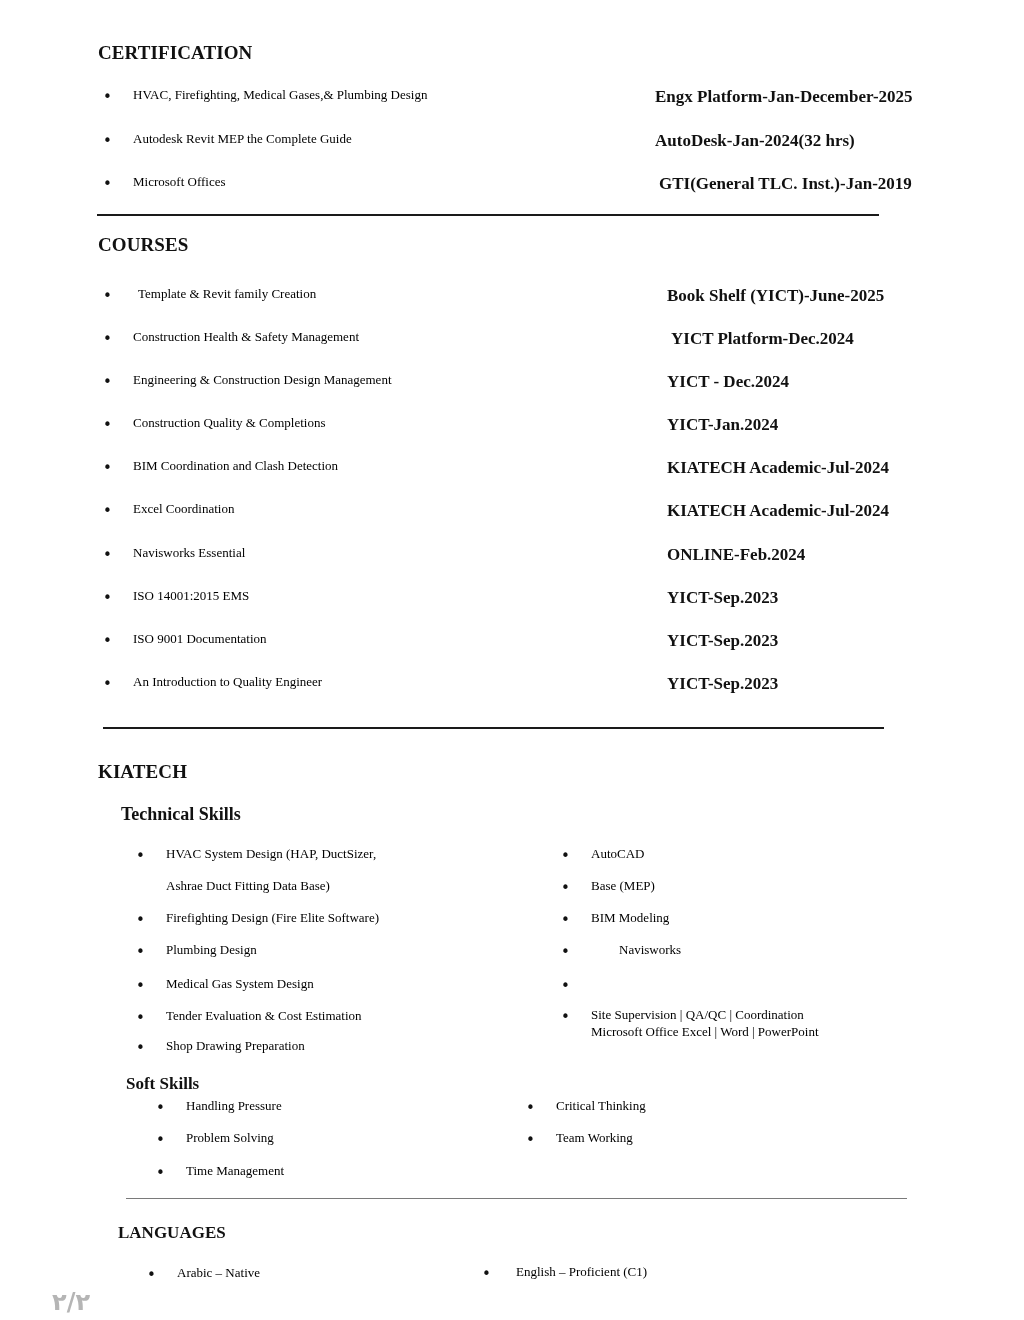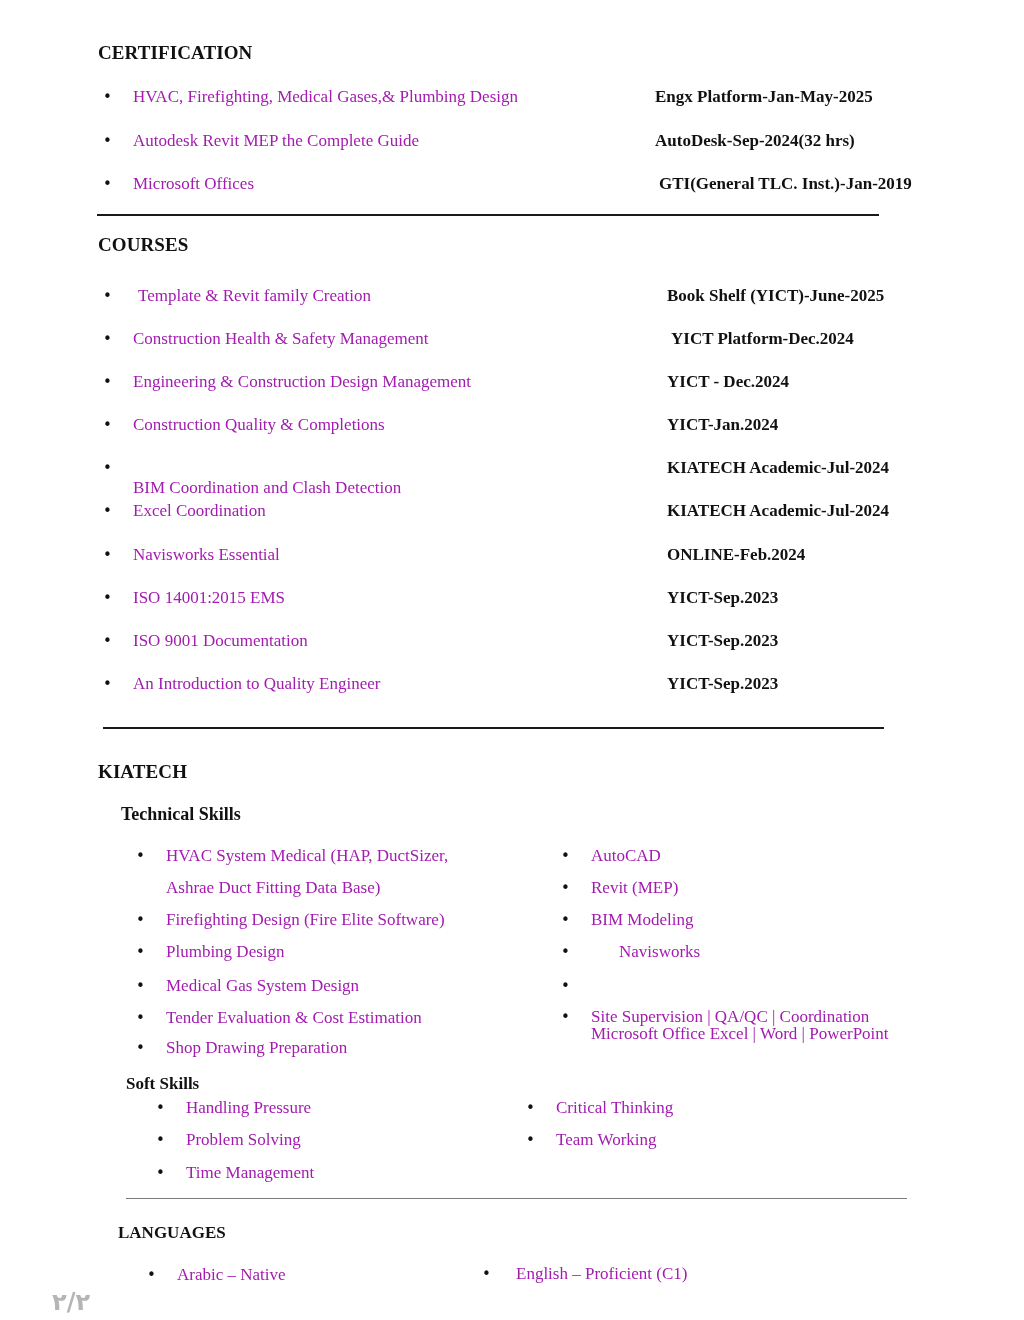--- a/index.html
+++ b/index.html
@@ -4,42 +4,42 @@
 <style>
   html, body { margin: 0; padding: 0; background: #ffffff; }
   body {
     width: 1024px; height: 1320px; position: relative; overflow: hidden;
     font-family: "DejaVu Serif", "Liberation Serif", serif;
     color: #111111;
   }
   .abs { position: absolute; white-space: nowrap; }
   .h1 { font-family: "Liberation Serif", "DejaVu Serif", serif; font-weight: bold; font-size: 19px; color: #111; letter-spacing: 0.1px; }
   .h2 { font-family: "Liberation Serif", "DejaVu Serif", serif; font-weight: bold; font-size: 18px; color: #111; }
-  .item { font-family: "Liberation Serif", "DejaVu Serif", serif; font-size: 17px; color: #a21caf; }
+  .item { font-family: "Liberation Serif", "DejaVu Serif", serif; font-size: 13px; color: #000000; }
   .org { font-family: "Liberation Serif", "DejaVu Serif", serif; font-weight: bold; font-size: 17px; color: #111; }
   .bullet { font-size: 15px; color: #111; font-family: "DejaVu Sans", sans-serif; }
   .rule { position: absolute; height: 2px; background: #1a1a1a; }
   .rule.gray { height: 1px; background: #7a7a7a; }
   .pagenum { font-family: "DejaVu Sans", sans-serif; font-size: 24px; color: #b5b5b5; }
 </style>
 </head>
 <body>
 
 <div class="abs h1" style="left:98px; top:42px;">CERTIFICATION</div>
 
 <div>
   <div>
     <span class="abs bullet" style="left:103px; top:88px;">•</span>
     <span class="abs item" style="left:133px; top:87px;">HVAC, Firefighting, Medical Gases,&amp; Plumbing Design</span>
-    <span class="abs org" style="left:655px; top:87px;">Engx Platform-Jan-May-2025</span>
+    <span class="abs org" style="left:655px; top:87px;">Engx Platform-Jan-December-2025</span>
   </div>
   <div>
     <span class="abs bullet" style="left:103px; top:132px;">•</span>
     <span class="abs item" style="left:133px; top:131px;">Autodesk Revit MEP the Complete Guide</span>
-    <span class="abs org" style="left:655px; top:131px;">AutoDesk-Sep-2024(32 hrs)</span>
+    <span class="abs org" style="left:655px; top:131px;">AutoDesk-Jan-2024(32 hrs)</span>
   </div>
   <div>
     <span class="abs bullet" style="left:103px; top:175px;">•</span>
     <span class="abs item" style="left:133px; top:174px;">Microsoft Offices</span>
     <span class="abs org" style="left:659px; top:174px;">GTI(General TLC. Inst.)-Jan-2019</span>
   </div>
 </div>
 
 <div class="rule" style="left:97px; top:214px; width:782px;"></div>
 
@@ -61,21 +61,21 @@
     <span class="abs item" style="left:133px; top:372px;">Engineering &amp; Construction Design Management</span>
     <span class="abs org" style="left:667px; top:372px;">YICT - Dec.2024</span>
   </div>
   <div>
     <span class="abs bullet" style="left:103px; top:416px;">•</span>
     <span class="abs item" style="left:133px; top:415px;">Construction Quality &amp; Completions</span>
     <span class="abs org" style="left:667px; top:415px;">YICT-Jan.2024</span>
   </div>
   <div>
     <span class="abs bullet" style="left:103px; top:459px;">•</span>
-    <span class="abs item" style="left:133px; top:458px;margin-top:20px;">BIM Coordination and Clash Detection</span>
+    <span class="abs item" style="left:133px; top:458px;">BIM Coordination and Clash Detection</span>
     <span class="abs org" style="left:667px; top:458px;">KIATECH Academic-Jul-2024</span>
   </div>
   <div>
     <span class="abs bullet" style="left:103px; top:502px;">•</span>
     <span class="abs item" style="left:133px; top:501px;">Excel Coordination</span>
     <span class="abs org" style="left:667px; top:501px;">KIATECH Academic-Jul-2024</span>
   </div>
   <div>
     <span class="abs bullet" style="left:103px; top:546px;">•</span>
     <span class="abs item" style="left:133px; top:545px;">Navisworks Essential</span>
@@ -98,21 +98,21 @@
   </div>
 </div>
 
 <div class="rule" style="left:103px; top:727px; width:781px;"></div>
 
 <div class="abs h1" style="left:98px; top:761px;">KIATECH</div>
 <div class="abs h2" style="left:121px; top:804px;">Technical Skills</div>
 
 <div>
   <span class="abs bullet" style="left:136px; top:847px;">•</span>
-  <span class="abs item" style="left:166px; top:846px;">HVAC System Medical  (HAP, DuctSizer,</span>
+  <span class="abs item" style="left:166px; top:846px;">HVAC System Design  (HAP, DuctSizer,</span>
   <span class="abs item" style="left:166px; top:878px;">Ashrae Duct Fitting Data Base)</span>
 
   <span class="abs bullet" style="left:136px; top:911px;">•</span>
   <span class="abs item" style="left:166px; top:910px;">Firefighting Design (Fire Elite Software)</span>
 
   <span class="abs bullet" style="left:136px; top:943px;">•</span>
   <span class="abs item" style="left:166px; top:942px;">Plumbing Design</span>
 
   <span class="abs bullet" style="left:136px; top:977px;">•</span>
   <span class="abs item" style="left:166px; top:976px;">Medical Gas System Design</span>
@@ -122,21 +122,21 @@
 
   <span class="abs bullet" style="left:136px; top:1039px;">•</span>
   <span class="abs item" style="left:166px; top:1038px;">Shop Drawing Preparation</span>
 </div>
 
 <div>
   <span class="abs bullet" style="left:561px; top:847px;">•</span>
   <span class="abs item" style="left:591px; top:846px;">AutoCAD</span>
 
   <span class="abs bullet" style="left:561px; top:879px;">•</span>
-  <span class="abs item" style="left:591px; top:878px;">Revit (MEP)</span>
+  <span class="abs item" style="left:591px; top:878px;">Base (MEP)</span>
 
   <span class="abs bullet" style="left:561px; top:911px;">•</span>
   <span class="abs item" style="left:591px; top:910px;">BIM Modeling</span>
 
   <span class="abs bullet" style="left:561px; top:943px;">•</span>
   <span class="abs item" style="left:591px; top:942px;margin-left:28px;">Navisworks</span>
 
   <span class="abs bullet" style="left:561px; top:977px;">•</span>
   <span class="abs item" style="left:591px; top:976px;margin-top:48px;">Microsoft Office Excel | Word | PowerPoint</span>
 

